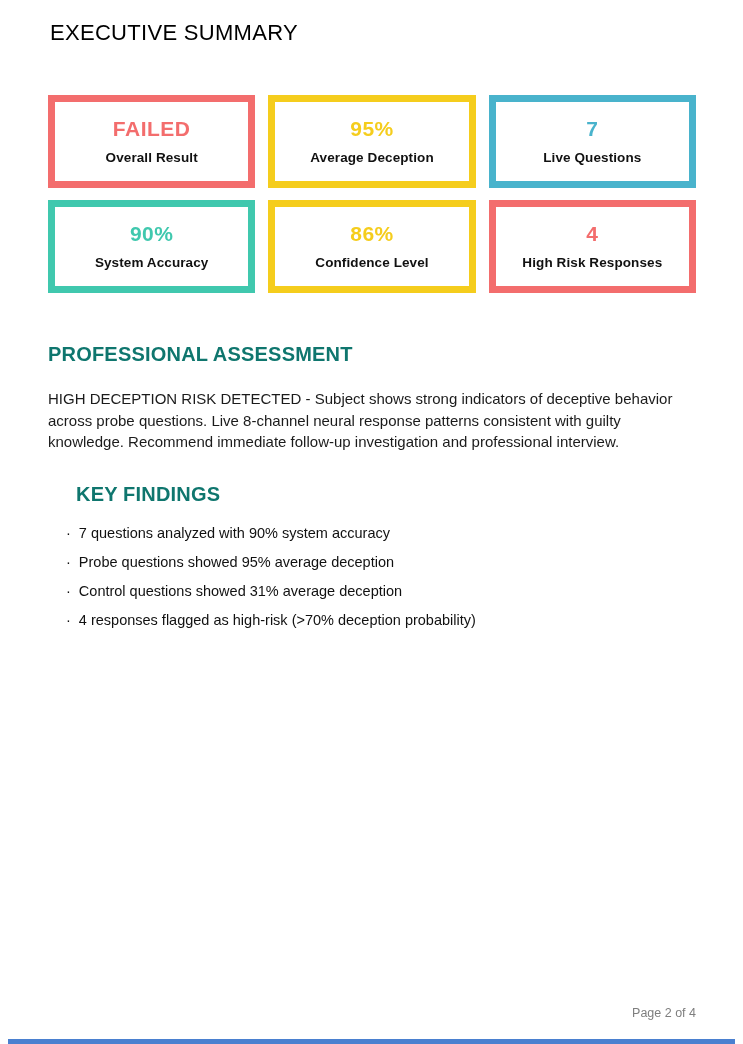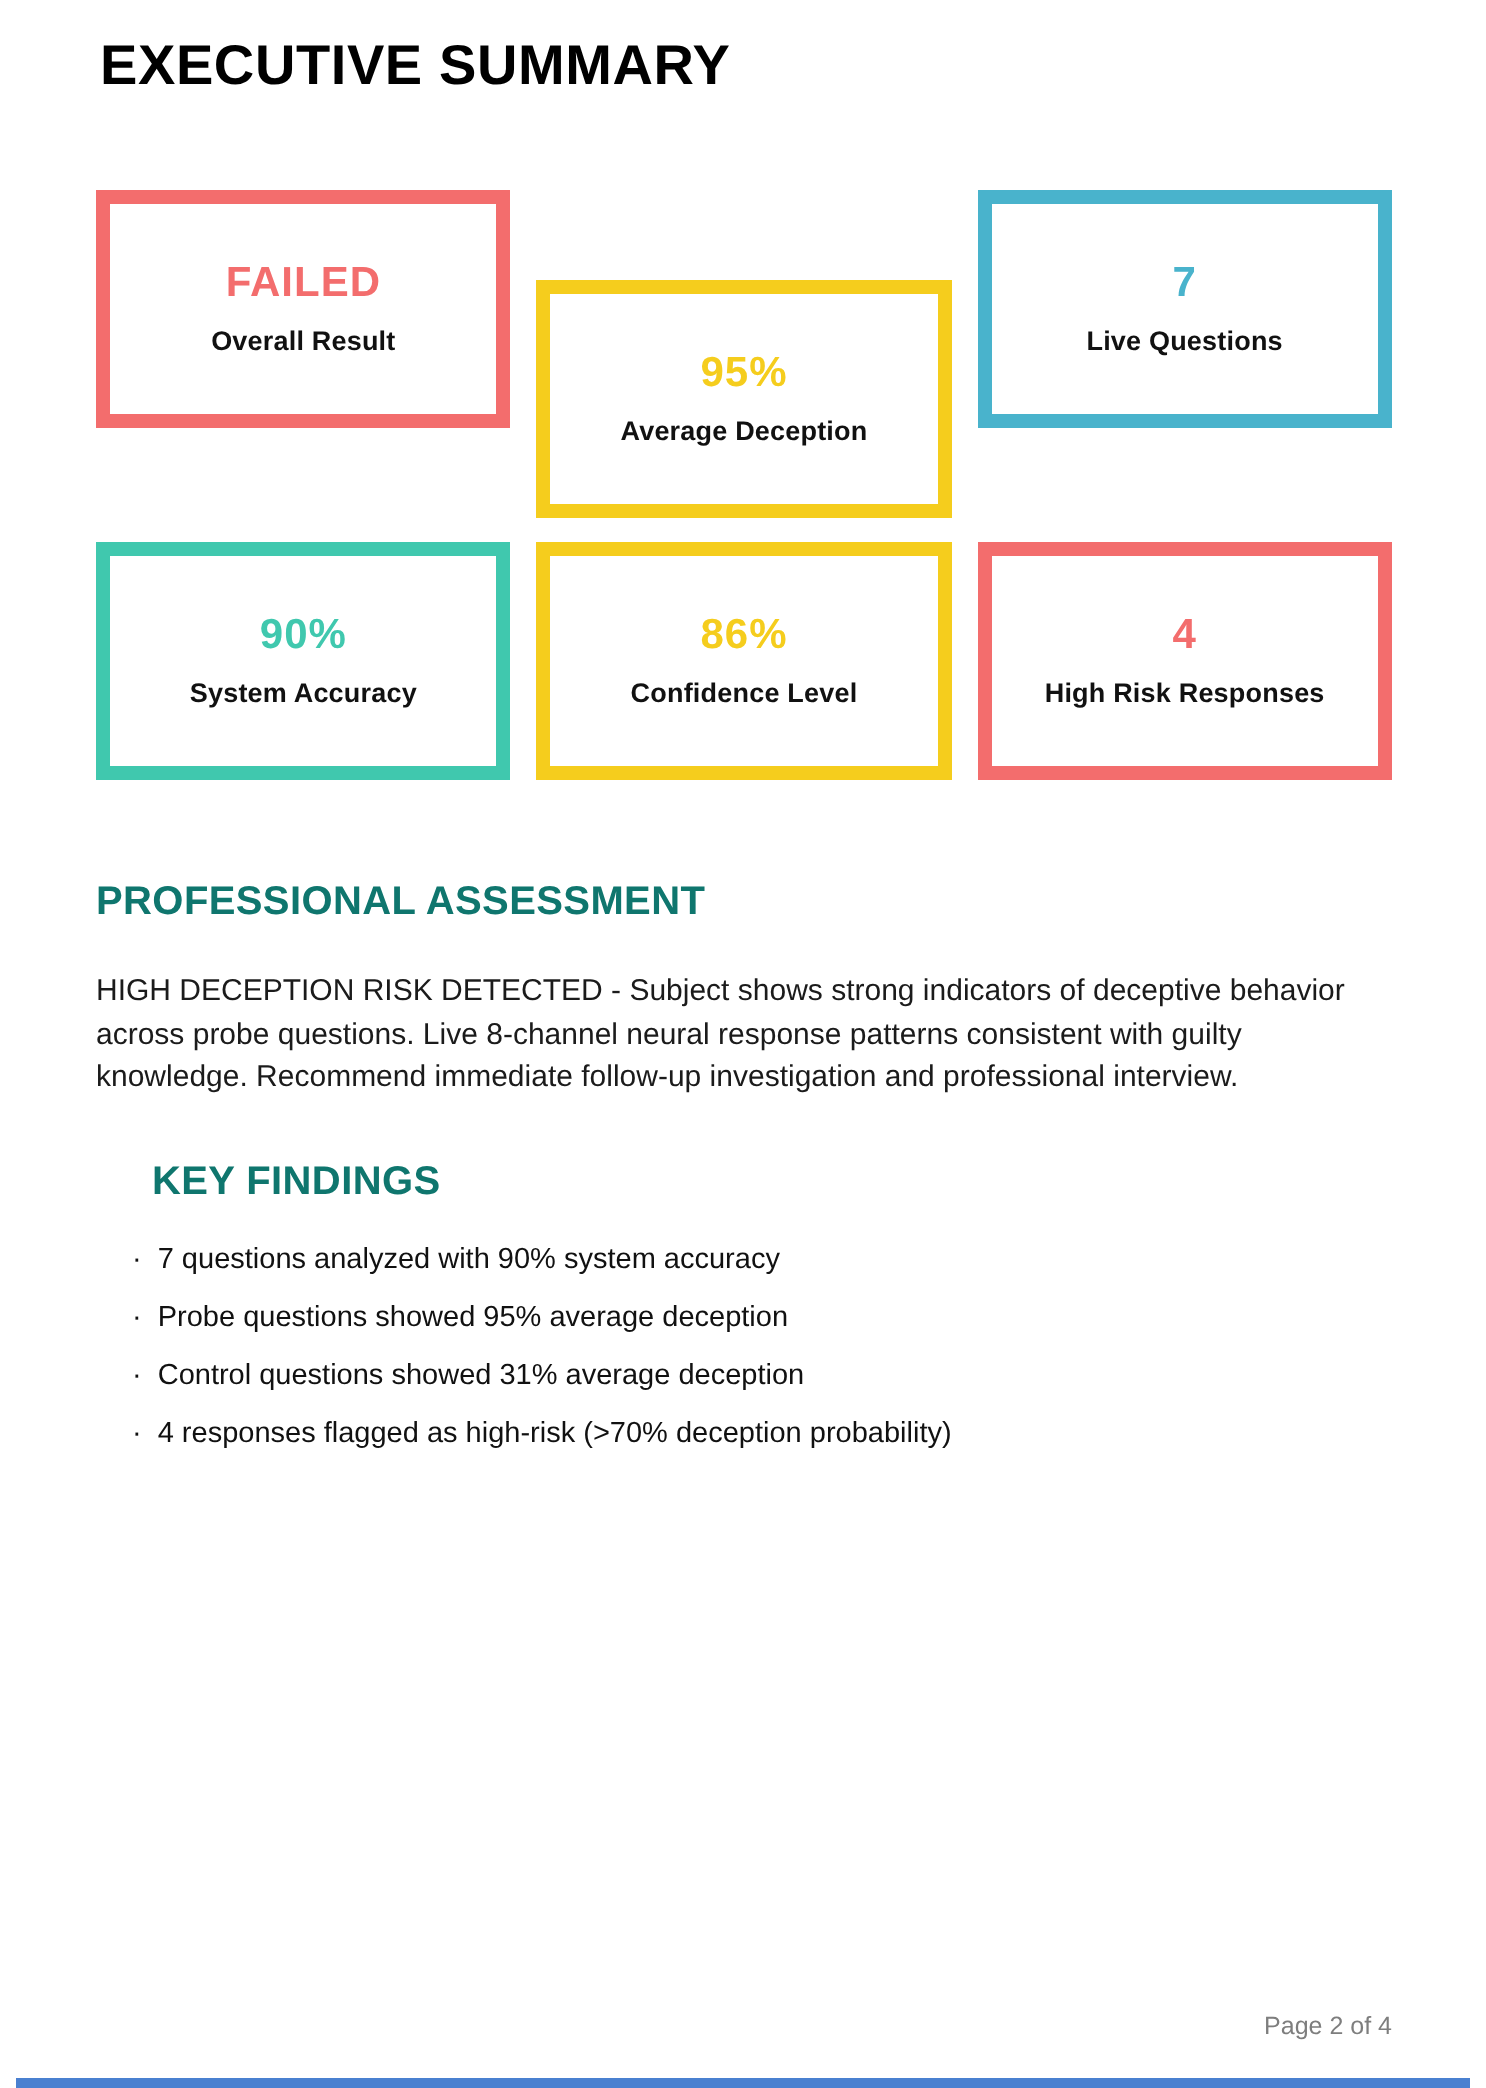--- a/index.html
+++ b/index.html
@@ -8,36 +8,36 @@
     width: 743px;
     height: 1044px;
     background: #ffffff;
     font-family: "Liberation Sans", "DejaVu Sans", sans-serif;
     overflow: hidden;
   }
   .content { padding: 18px 47px 0 48px; }
 
   .doc-title {
     margin: 0 0 0 2px;
-    font-size: 28px;
+    font-size: 22px;
     line-height: 30px;
-    font-weight: bold;
+    font-weight: normal;
     color: #000000;
     letter-spacing: 0.3px;
   }
 
   .cards-grid {
     margin-top: 47px;
     display: grid;
     grid-template-columns: repeat(3, 1fr);
     gap: 12px 13px;
   }
   .stat-card {
     box-sizing: border-box;
-    height: 119px;
+    height: 93px;
     background: #ffffff;
     border: 7px solid #7f1d1d;
     display: flex;
     flex-direction: column;
     align-items: center;
     justify-content: center;
     text-align: center;
   }
   .stat-value {
     font-size: 21px;
@@ -108,21 +108,21 @@
 
     <h1 class="doc-title">EXECUTIVE SUMMARY</h1>
 
     <div class="cards-grid">
 
       <div class="stat-card" style="border-color: rgb(243, 109, 109);">
         <div class="stat-value" style="color: rgb(243, 109, 109);">FAILED</div>
         <div class="stat-label">Overall Result</div>
       </div>
 
-      <div class="stat-card" style="border-color: rgb(245, 205, 29); margin-top: 45px;">
+      <div class="stat-card" style="border-color: rgb(245, 205, 29);">
         <div class="stat-value" style="color: rgb(245, 205, 29);">95%</div>
         <div class="stat-label">Average Deception</div>
       </div>
 
       <div class="stat-card" style="border-color: rgb(73, 179, 204);">
         <div class="stat-value" style="color: rgb(73, 179, 204);">7</div>
         <div class="stat-label">Live Questions</div>
       </div>
 
       <div class="stat-card" style="border-color: rgb(64, 200, 174);">

